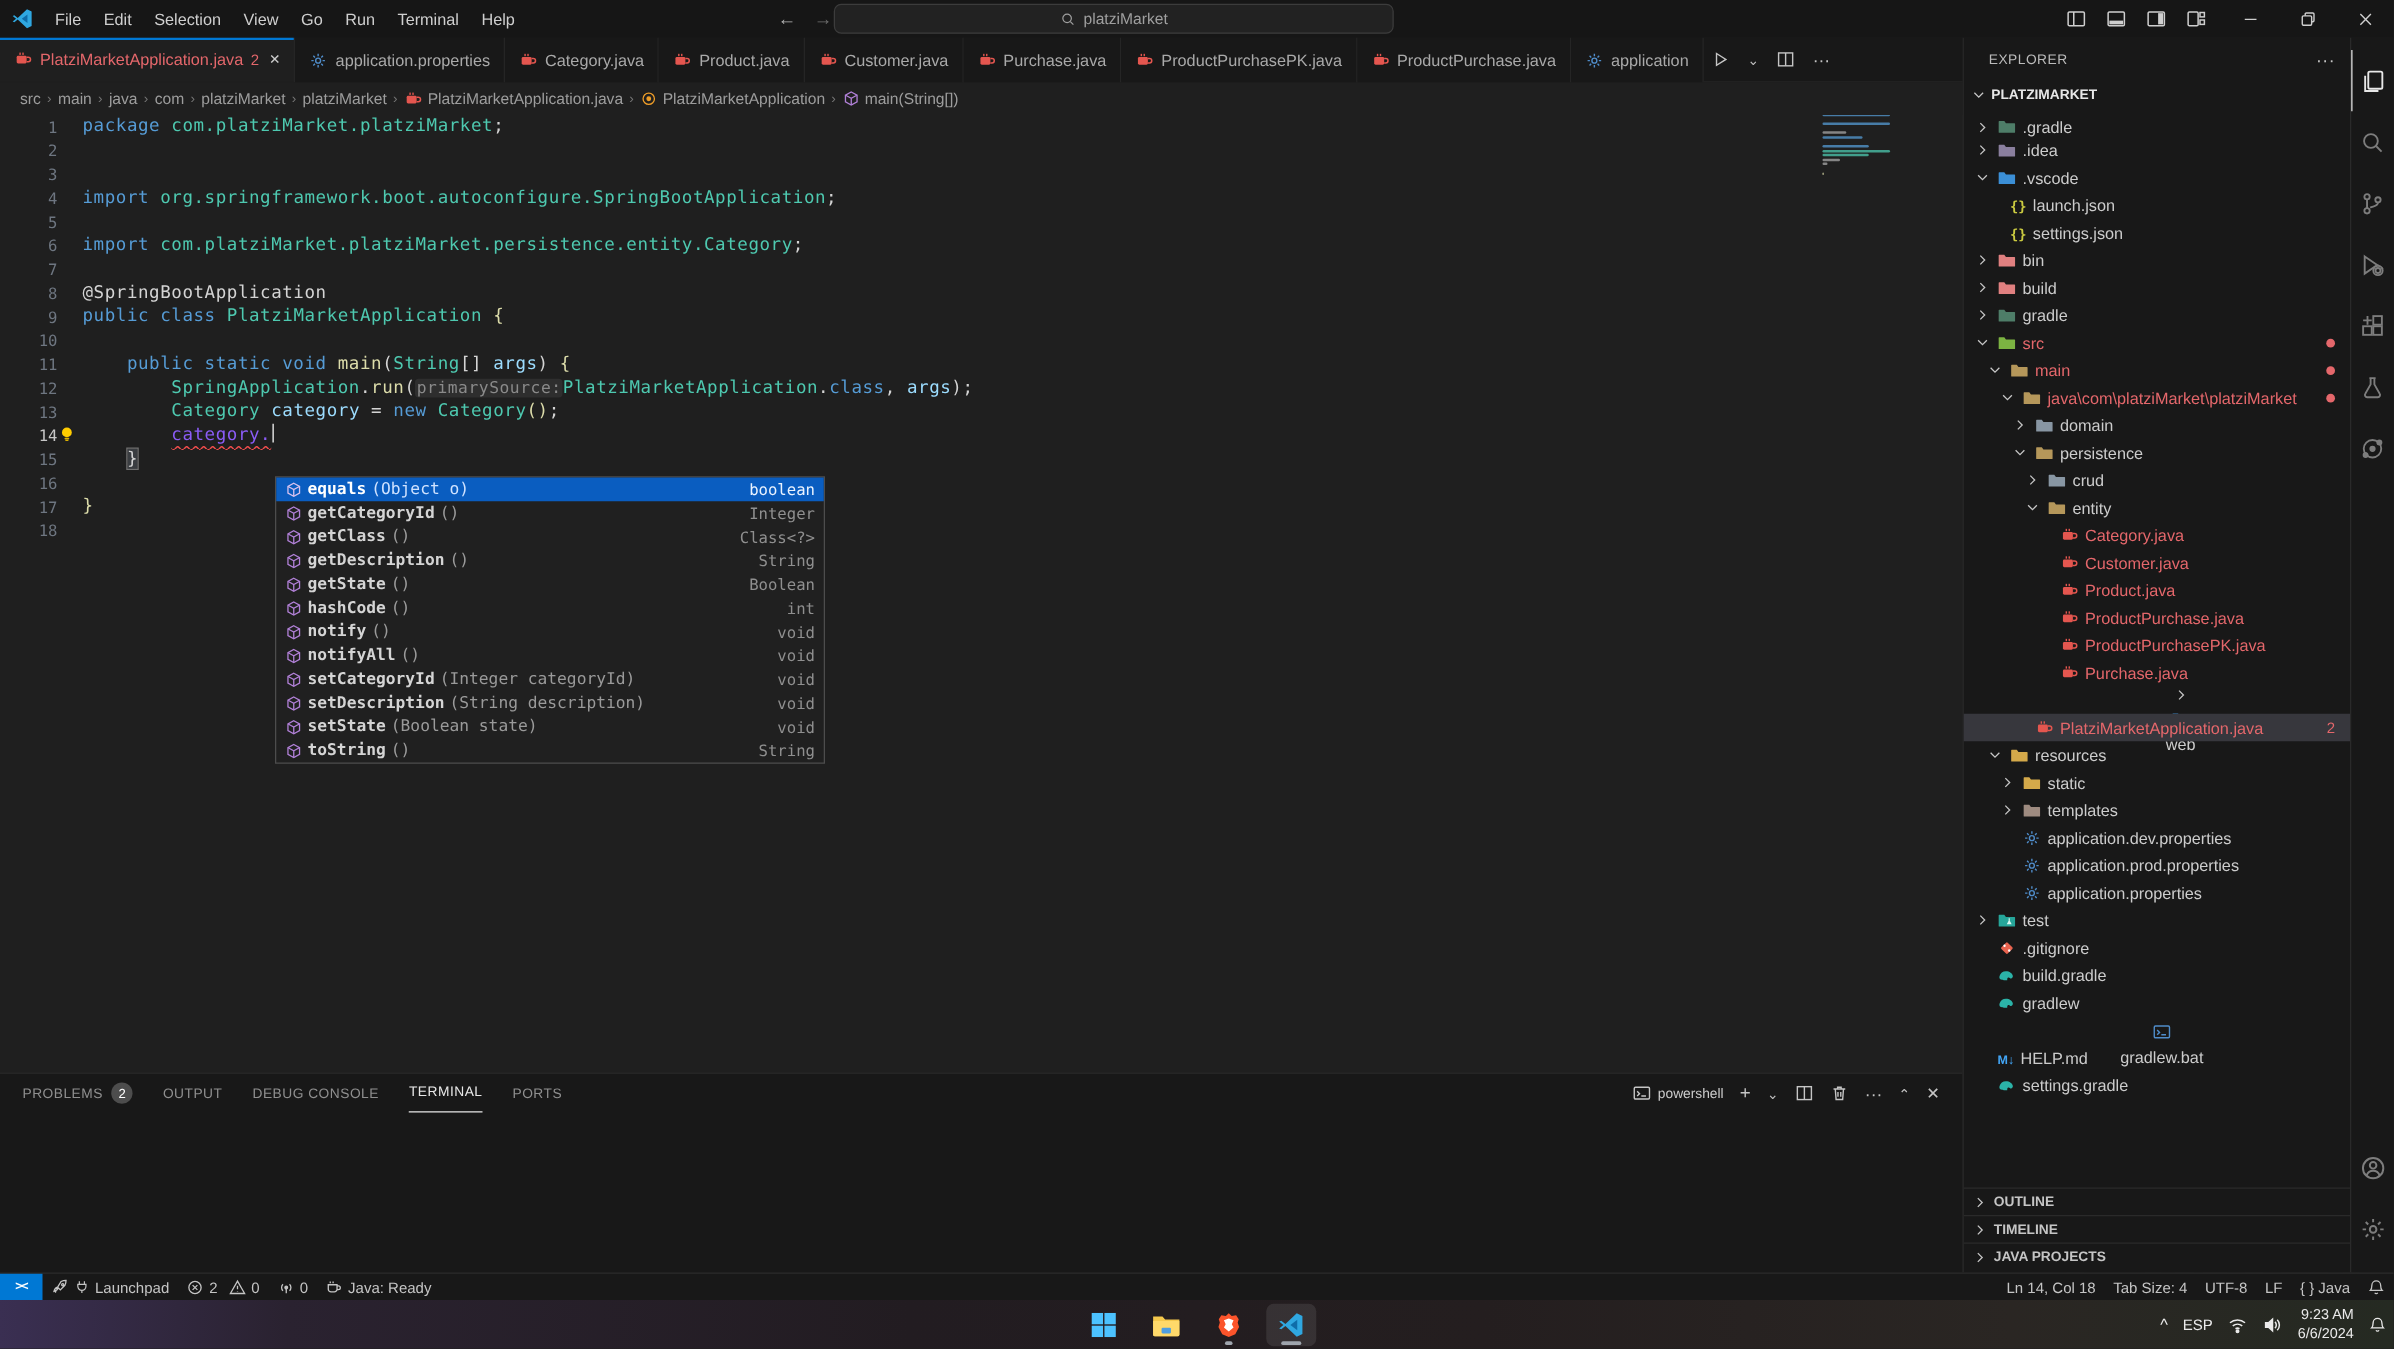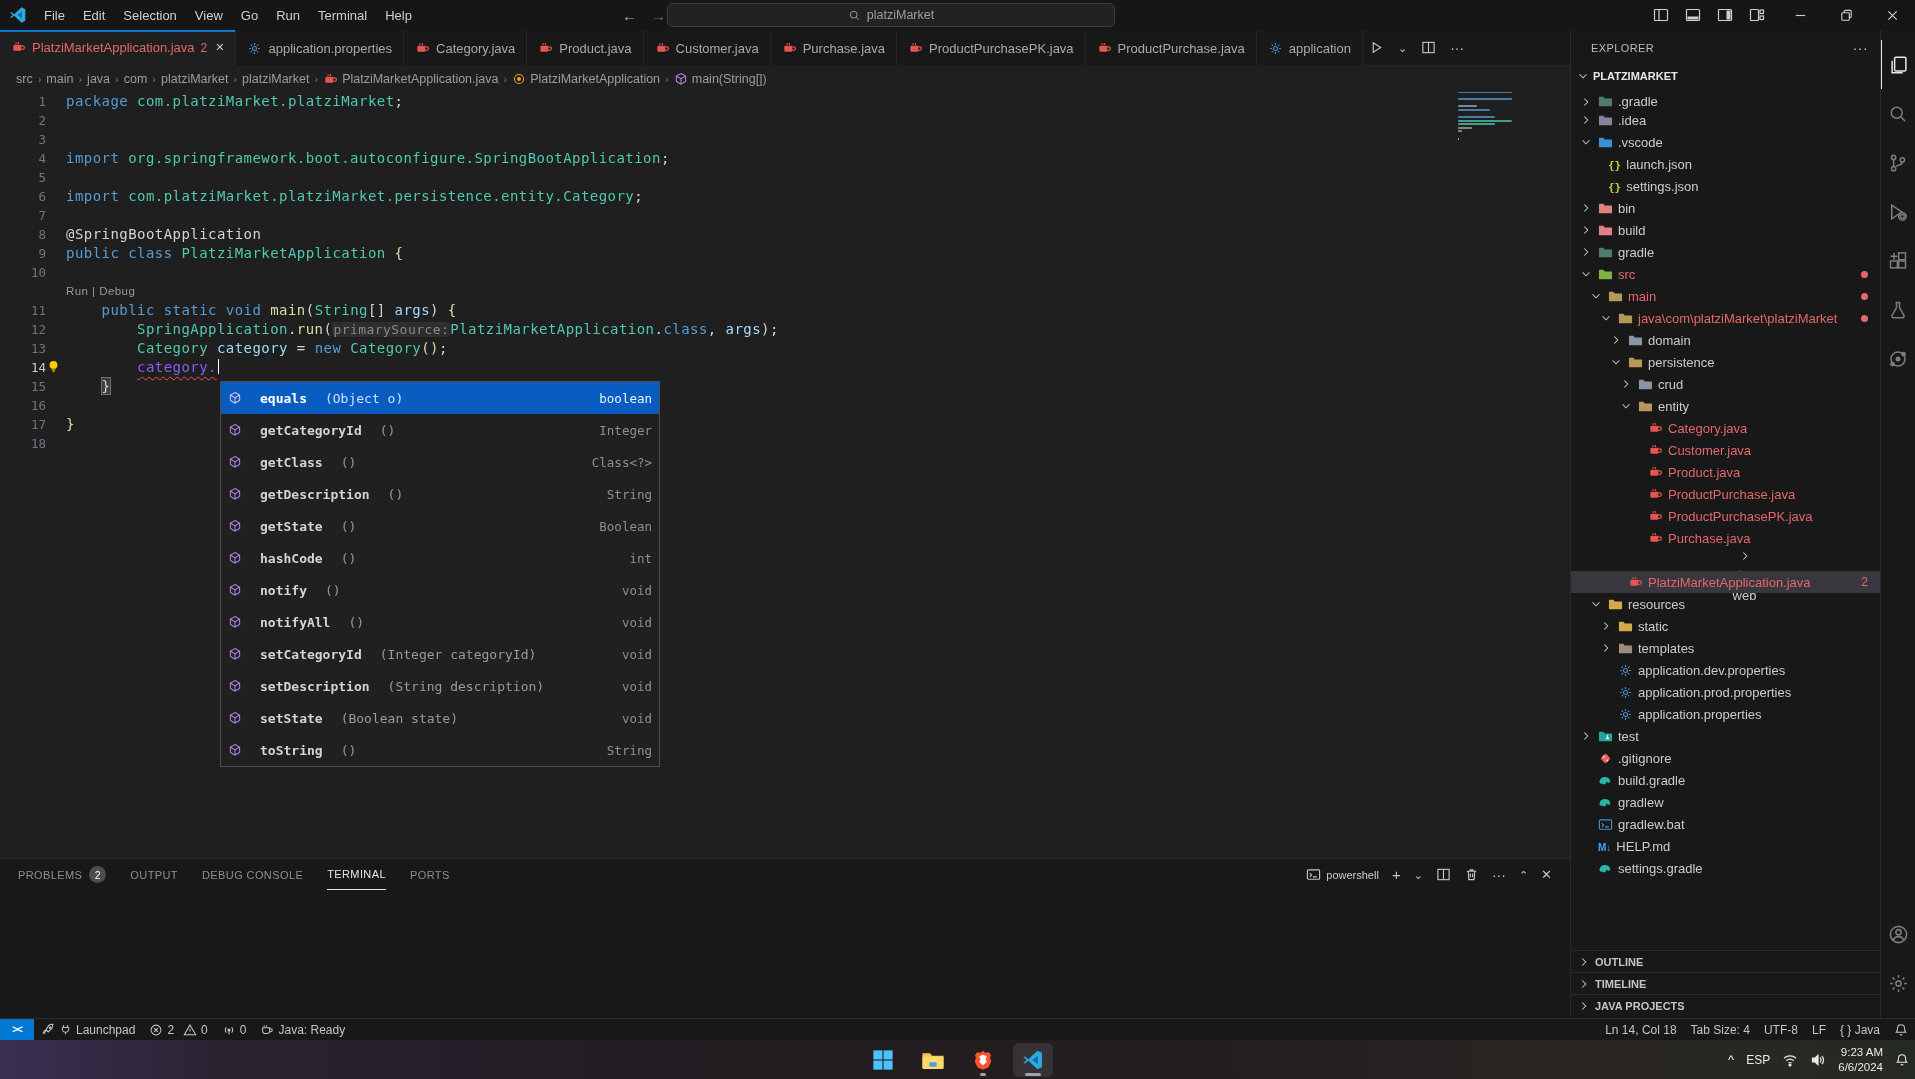--- a/index.html
+++ b/index.html
@@ -45,21 +45,21 @@
   .sq{color:#8b5cf6;text-decoration:underline wavy #f14c4c 1px;text-underline-offset:4px}
   .m{color:#d4d4d4;background:#3a3d41;outline:1px solid #707070}
   .caret{display:inline-block;width:1.5px;height:15px;background:#ffffff;vertical-align:-2px;margin-left:1px}
   .lens{position:absolute;left:66px;color:#999999;font-size:11.5px;font-family:"Liberation Sans",sans-serif;line-height:19px}
   #bulb{position:absolute;left:46px;top:1px}
   
   #minimap{position:absolute;left:1458px;top:-12px;width:58px}
   .mm-bar{height:2px;margin-bottom:1.6px;border-radius:1px;opacity:.75}
   
   #suggest{position:absolute;left:220px;top:289px;width:440px;background:#202020;border:1px solid #4d4d4d;z-index:30}
-  .srow{height:32px;display:flex;align-items:center;gap:18px;padding:0 7px;font-family:"DejaVu Sans Mono",monospace;font-size:13px;color:#d4d4d4}
+  .srow{height:19px;display:flex;align-items:center;gap:4px;padding:0 7px;font-family:"DejaVu Sans Mono",monospace;font-size:13px;color:#d4d4d4}
   .srow .sname{font-weight:bold}
   .srow .ssig{color:#9a9a9a}
   .srow .ret{margin-left:auto;color:#8f8f8f;font-size:12.5px}
   .srow.sel{background:#0a5dc0;color:#ffffff}
   .srow.sel .ssig{color:#cfe2ff}.srow.sel .ret{color:#eaf3ff}
   
   #panel{position:absolute;left:0;top:858px;width:1570px;height:160px;background:#181818;border-top:1px solid #2a2a2a;z-index:6}
   #panel-tabs{height:31px;display:flex;align-items:center;padding-left:18px;gap:24px}
   .ptab{font-size:11px;letter-spacing:.4px;color:#8f8f8f;height:31px;display:flex;align-items:center;gap:7px}
   .ptab.active{color:#e7e7e7;border-bottom:1px solid #e7e7e7}
@@ -351,21 +351,20 @@
       <div class="line"><span class="num">1</span><span class="ltext"><span class="k">package </span><span class="t">com.platziMarket.platziMarket</span><span class="w">;</span></span></div>
       <div class="line"><span class="num">2</span><span class="ltext"></span></div>
       <div class="line"><span class="num">3</span></div>
       <div class="line"><span class="num">4</span><span class="ltext"><span class="k">import </span><span class="t">org.springframework.boot.autoconfigure.SpringBootApplication</span><span class="w">;</span></span></div>
       <div class="line"><span class="num">5</span><span class="ltext"></span></div>
       <div class="line"><span class="num">6</span><span class="ltext"><span class="k">import </span><span class="t">com.platziMarket.platziMarket.persistence.entity.Category</span><span class="w">;</span></span></div>
       <div class="line"><span class="num">7</span><span class="ltext"></span></div>
       <div class="line"><span class="num">8</span><span class="ltext"><span class="w">@SpringBootApplication</span></span></div>
       <div class="line"><span class="num">9</span><span class="ltext"><span class="k">public class </span><span class="t">PlatziMarketApplication</span><span class="w"> </span><span class="y">{</span></span></div>
       <div class="line"><span class="num">10</span><span class="ltext"></span></div>
-      <div class="line"><span class="lens">Run | Debug</span></div>
       <div class="line"><span class="num">11</span><span class="ltext"><span class="k">    public static void </span><span class="y">main</span><span class="w">(</span><span class="t">String</span><span class="w">[] </span><span class="v">args</span><span class="w">) </span><span class="y">{</span></span></div>
       <div class="line"><span class="num">12</span><span class="ltext"><span class="t">        SpringApplication</span><span class="w">.</span><span class="y">run</span><span class="w">(</span><span class="h">primarySource:</span><span class="t">PlatziMarketApplication</span><span class="w">.</span><span class="k">class</span><span class="w">, </span><span class="v">args</span><span class="w">);</span></span></div>
       <div class="line"><span class="num">13</span><span class="ltext"><span class="t">        Category</span><span class="w"> </span><span class="v">category</span><span class="w"> = </span><span class="k">new</span><span class="w"> </span><span class="t">Category</span><span class="y">()</span><span class="w">;</span></span></div>
       <div class="line"><span class="num on">14</span><span id="bulb"><svg width="15" height="15" viewBox="0 0 16 16">
             <circle cx="8" cy="6.3" r="4.2" fill="#fc0"></circle>
             <rect x="6" y="10.8" width="4" height="1.5" rx=".5" fill="#ddb100"></rect>
             <rect x="6.6" y="12.6" width="2.8" height="1.1" rx=".4" fill="#ddb100"></rect>
           </svg></span><span class="ltext"><span class="w">        </span><span class="sq">category.</span><span class="caret"></span></span></div>
       <div class="line"><span class="num">15</span><span class="ltext"><span class="w">    </span><span class="m">}</span></span></div>
       <div class="line"><span class="num">16</span><span class="ltext"></span></div>
@@ -975,21 +974,21 @@
       </div>
       <div class="trow" style="padding-left: 8px;">
         <span class="tchev"></span>
         <span>
           <svg width="15" height="15" viewBox="0 0 16 16" fill="#2bb3a8">
             <path d="M4 11.5c-1.9 0-2.8-1.5-2.3-3C2.3 6 4.6 4.3 7.2 4.3c3 0 5.6 1.8 5.9 4.1.1 1-.5 2-1.6 2-1 0-1-.9-2-.9-.7 0-1.2.5-1.2 1.3v1.2H6c-1 0-1.3-.5-2-.5z"></path>
           </svg>
         </span>
         <span>gradlew</span>
       </div>
-      <div class="trow" style="padding-left: 8px;">
+      <div class="trow" style="padding-left: 8px; flex-direction: column;">
         <span class="tchev"></span>
         <span>
           <svg width="15" height="15" viewBox="0 0 16 16" fill="none" stroke="#4f8cc9" stroke-width="1.2">
             <rect x="1.5" y="3" width="13" height="10" rx="1"></rect>
             <path d="M4 6.5l2 2-2 2M7.5 10.5h4"></path>
           </svg>
         </span>
         <span>gradlew.bat</span>
       </div>
       <div class="trow" style="padding-left: 8px;">

